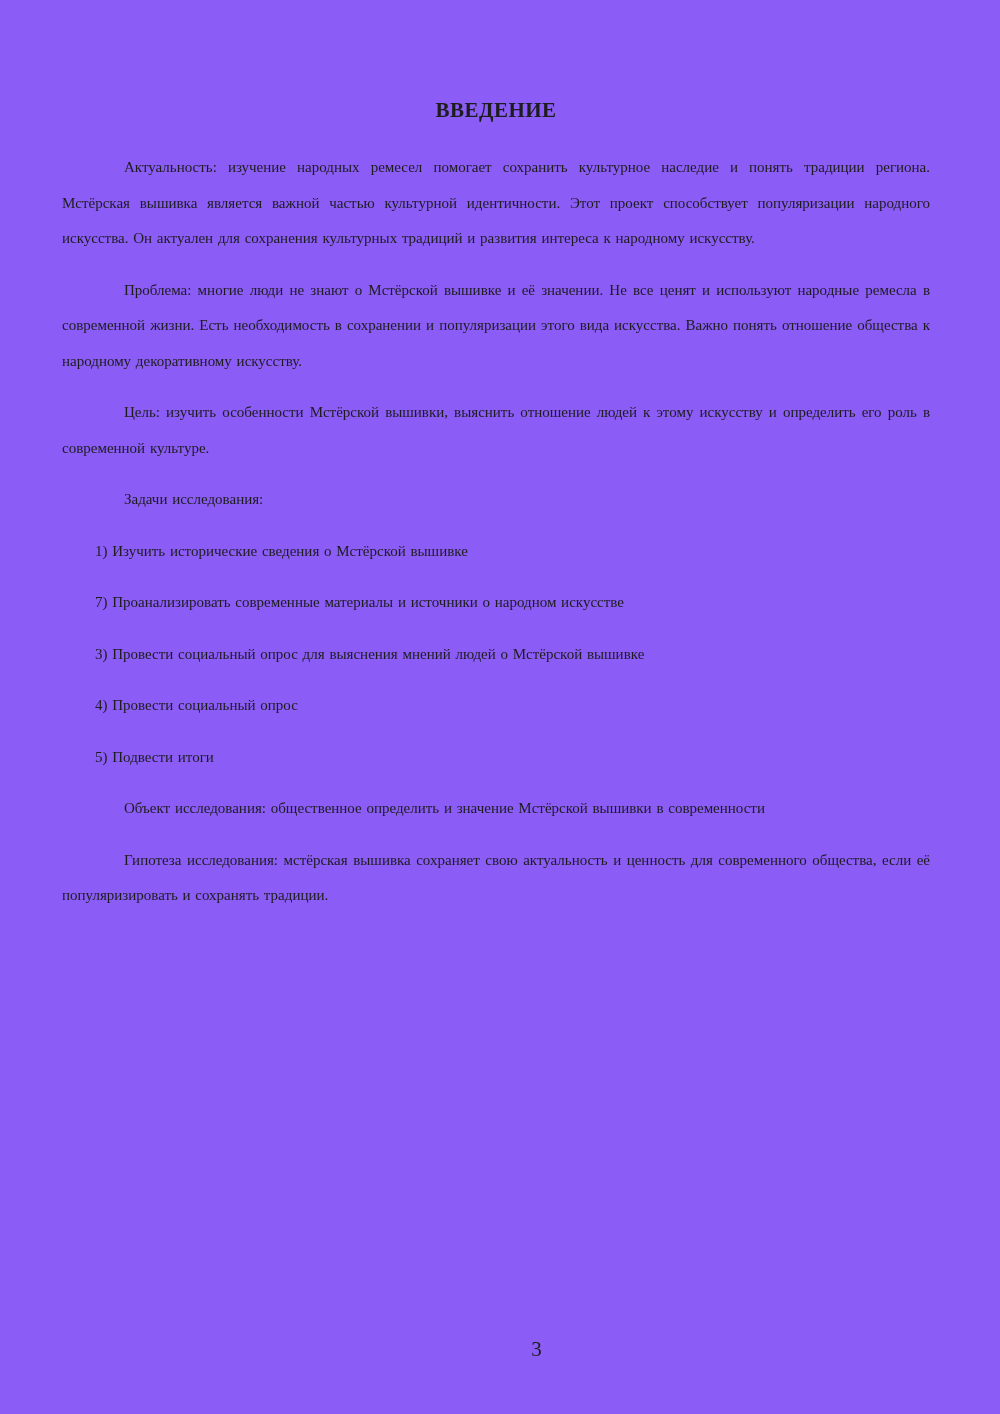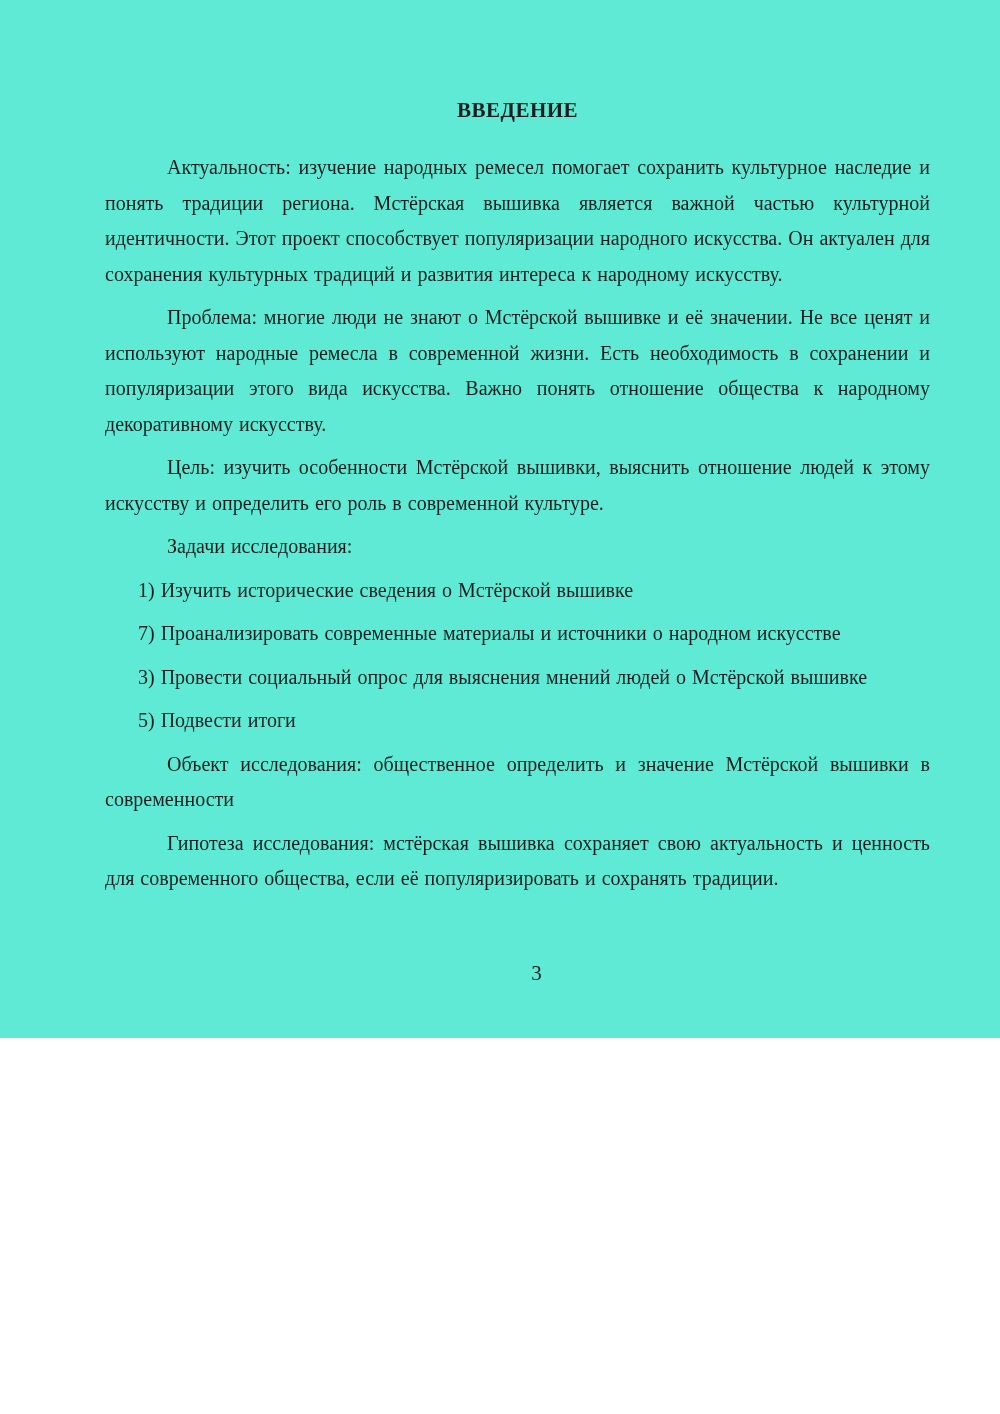--- a/index.html
+++ b/index.html
@@ -3,39 +3,39 @@
 <meta charset="utf-8">
 <style>
   html, body {
     margin: 0;
     padding: 0;
     background: #ffffff;
   }
   .page {
     position: relative;
     width: 1000px;
-    height: 1038px;
-    background: #5eead4;
+    height: 1414px;
+    background: #8b5cf6;
     box-sizing: border-box;
-    padding: 96px 70px 0 105px;
+    padding: 96px 70px 0 62px;
     font-family: "Liberation Serif", "DejaVu Serif", serif;
     color: #1d1d1f;
     overflow: hidden;
   }
   .doc-title {
     margin: 0 0 26px 0;
     text-align: center;
     font-size: 21px;
     font-weight: bold;
     line-height: 28px;
     letter-spacing: 0.5px;
   }
   .para {
-    margin: 8px 0 8px 0;
-    font-size: 20px;
+    margin: 16px 0 8px 0;
+    font-size: 15px;
     line-height: 35.5px;
     text-align: justify;
     text-indent: 62px;
     word-spacing: 1px;
   }
   .para.list {
     text-indent: 33px;
   }
   .page-number {
     position: absolute;
@@ -53,19 +53,20 @@
   <h1 class="doc-title">ВВЕДЕНИЕ</h1>
 
   <div>
       <p class="para">Актуальность: изучение народных ремесел помогает сохранить культурное наследие и понять традиции региона. Мстёрская вышивка является важной частью культурной идентичности. Этот проект способствует популяризации народного искусства. Он актуален для сохранения культурных традиций и развития интереса к народному искусству.</p>
       <p class="para">Проблема: многие люди не знают о Мстёрской вышивке и её значении. Не все ценят и используют народные ремесла в современной жизни. Есть необходимость в сохранении и популяризации этого вида искусства. Важно понять отношение общества к народному декоративному искусству.</p>
       <p class="para">Цель: изучить особенности Мстёрской вышивки, выяснить отношение людей к этому искусству и определить его роль в современной культуре.</p>
       <p class="para">Задачи исследования:</p>
       <p class="para list">1) Изучить исторические сведения о Мстёрской вышивке</p>
       <p class="para list">7) Проанализировать современные материалы и источники о народном искусстве</p>
       <p class="para list">3) Провести социальный опрос для выяснения мнений людей о Мстёрской вышивке</p>
+      <p class="para list">4) Провести социальный опрос</p>
       <p class="para list">5) Подвести итоги</p>
       <p class="para">Объект исследования: общественное определить и значение Мстёрской вышивки в современности</p>
       <p class="para">Гипотеза исследования: мстёрская вышивка сохраняет свою актуальность и ценность для современного общества, если её популяризировать и сохранять традиции.</p>
     </div>
 
   <div class="page-number">3</div>
 </div>
 
 </body></html>

